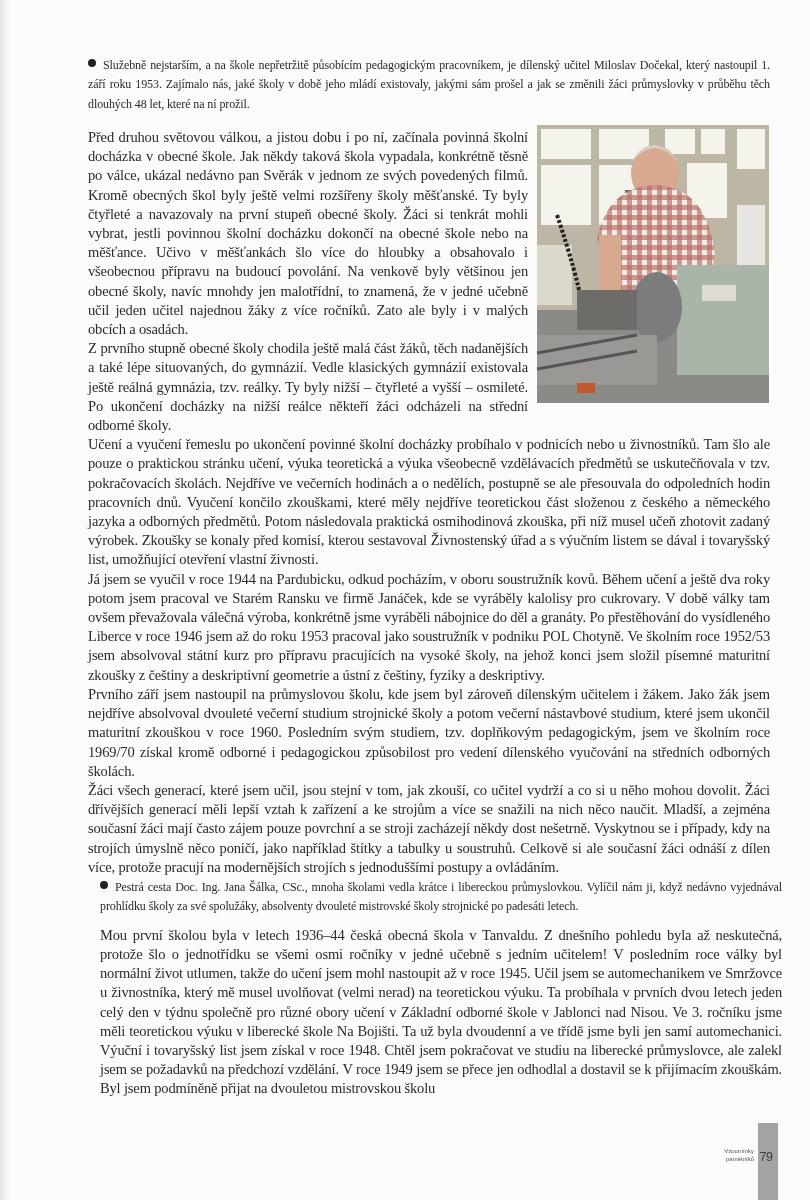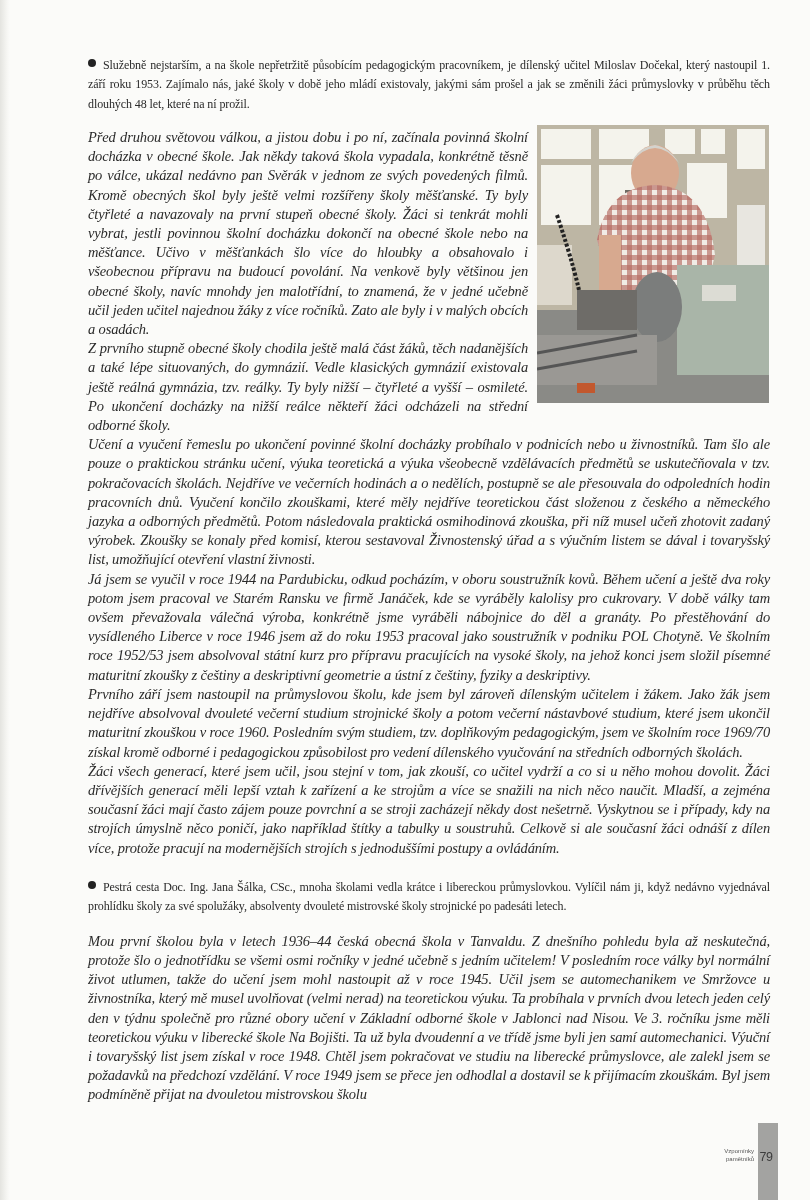--- a/index.html
+++ b/index.html
@@ -17,35 +17,35 @@
 
   .intro {
     font-size: 12px; line-height: 19.4px; text-align: justify;
     margin: 0; letter-spacing: -0.1px;
   }
   .bullet {
     display: inline-block; width: 8px; height: 8px; border-radius: 50%;
     background: #222; margin-right: 7px; vertical-align: 2px;
   }
   .quote {
-    font-style: italic; font-size: 14.5px; line-height: 19.2px;
+    font-size: 14.5px; line-height: 19.2px;
     text-align: justify; margin: 0; letter-spacing: -0.15px;
   }
   .quote p { margin: 0; }
   .narrow-block { width: 440px; }
 
   .photo {
     position: absolute; left: 449px; top: 69px; width: 232px; height: 278px;
     background: #c9c3b4; overflow: hidden;
   }
   .photo svg { display: block; width: 100%; height: 100%; }
 
   .sec1-quote { position: absolute; left: 0; top: 72px; width: 682px; }
-  .sec2 { position: absolute; left: 0; top: 822px; width: 682px; }
-  .sec2 .quote { margin-top: 15px; }
+  .sec2 { position: absolute; left: 12px; top: 822px; width: 682px; }
+  .sec2 .quote { margin-top: 9px; }
 
   .footer-tab {
     position: absolute; left: 758px; top: 1123px; width: 20px; height: 77px;
     background: #a3a3a1;
   }
   .page-num {
     position: absolute; left: 758px; top: 1150px; width: 16px; text-align: center;
     font-family: "Liberation Sans", "DejaVu Sans", sans-serif;
     font-size: 12.5px; color: #3d3d3d; letter-spacing: -0.5px;
   }

